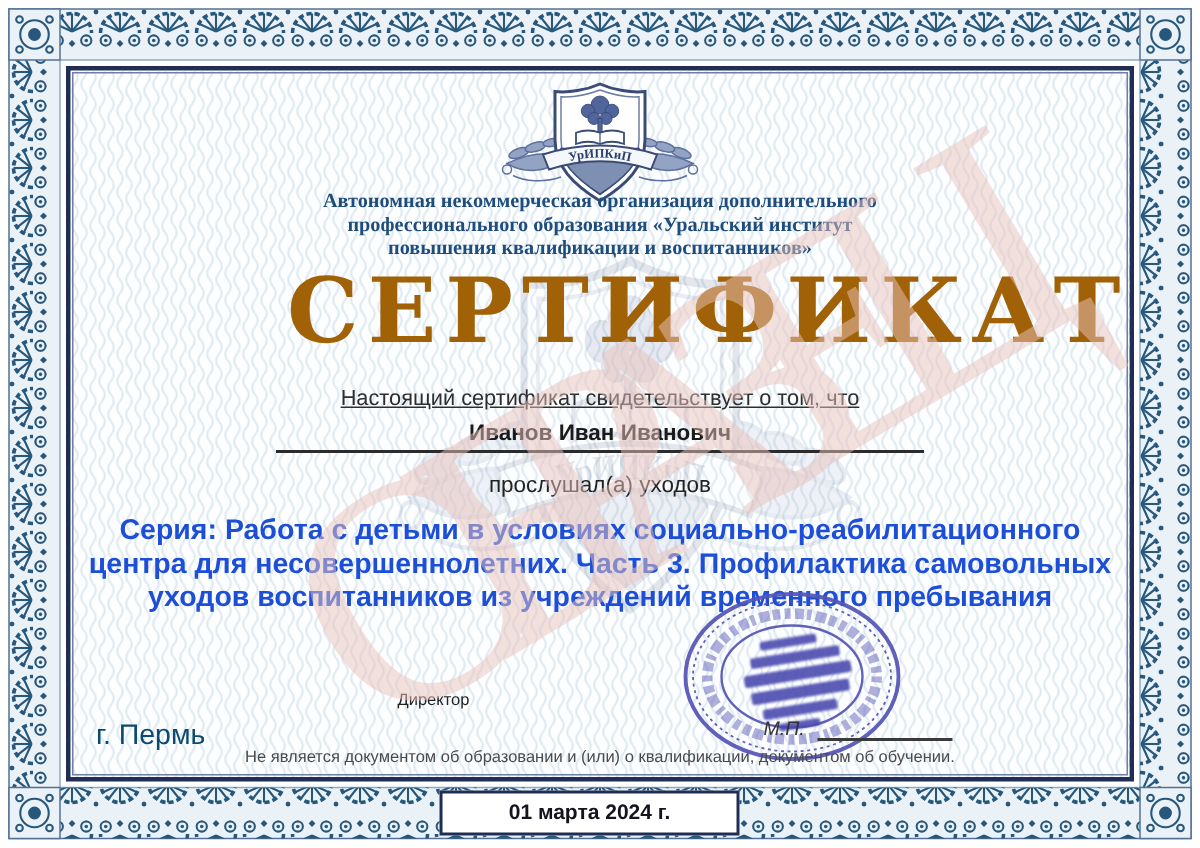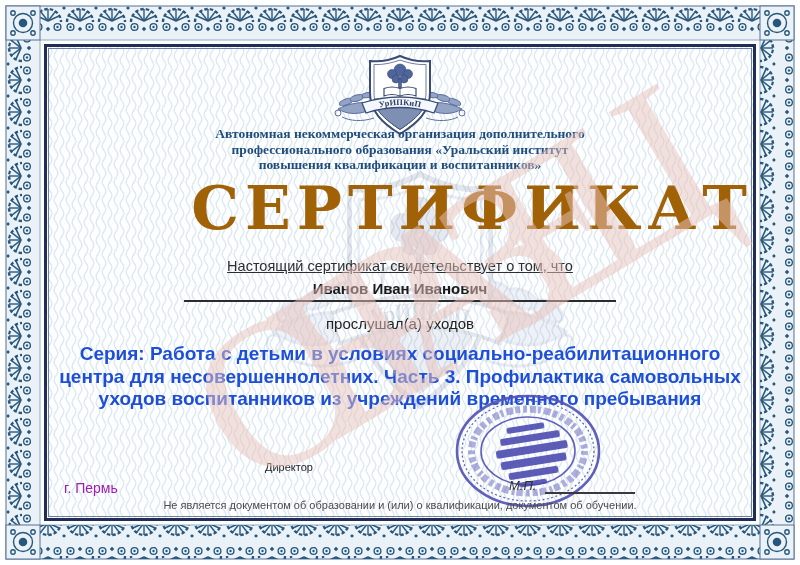--- a/index.html
+++ b/index.html
@@ -30,21 +30,21 @@
     letter-spacing:6px;color:#a16207;padding-left:38px;}
   .statement{position:absolute;left:0;right:0;top:211px;text-align:center;font-size:14.5px;color:#2e2e2e;z-index:2;text-decoration:underline;}
   .recipient{position:absolute;left:0;right:0;top:233px;text-align:center;font-size:15px;font-weight:bold;color:#1a1a1a;z-index:2;}
   .name-rule{position:absolute;left:50%;top:253px;width:432px;margin-left:-216px;border-top:2px solid #2b2b2b;z-index:2;}
   .action-line{position:absolute;left:0;right:0;top:268px;text-align:center;font-size:15px;color:#222;z-index:2;}
   .course-block{position:absolute;left:0;right:0;top:296px;text-align:center;z-index:2;
     font-size:19px;font-weight:bold;line-height:22.5px;color:#1d4ed8;}
 
   .stamp{position:absolute;left:405px;top:345px;width:152px;height:118px;z-index:3;}
   .signer-block{position:absolute;left:218px;top:412px;font-size:11px;line-height:16px;color:#222;z-index:4;}
-  .city{position:absolute;left:17px;top:433px;font-size:14px;color:#a21caf;z-index:4;}
+  .city{position:absolute;left:17px;top:433px;font-size:19px;color:#0c4a6e;z-index:4;}
   .seal-label{position:absolute;left:462px;top:431px;font-size:13px;color:#333;z-index:4;font-style:italic;}
   .sig-line{position:absolute;left:498px;top:445px;width:90px;border-top:2px solid #3a3a3a;z-index:4;}
   .disclaimer{position:absolute;left:0;right:0;top:452px;text-align:center;font-size:11px;color:#4a4a4a;z-index:4;}
 
   .date-box{
     position:absolute;left:293px;top:527px;width:200px;height:30px;z-index:10;
     background:#fff;border:2px solid #202e56;box-sizing:border-box;
     text-align:center;font-size:14px;font-weight:bold;line-height:25px;color:#14141f;
   }
 
@@ -255,14 +255,15 @@
 
     <div class="city">г. Пермь</div>
     <div class="seal-label">М.П.</div>
     <div class="sig-line"></div>
 
     <div class="disclaimer">Не является документом об образовании и (или) о квалификации, документом об обучении.</div>
   </div>
 
   <div class="watermark">ОБРАЗЕЦ</div>
 
+  <div class="date-box">01 марта 2024 г.</div>
 
 </div>
 
 </body></html>

